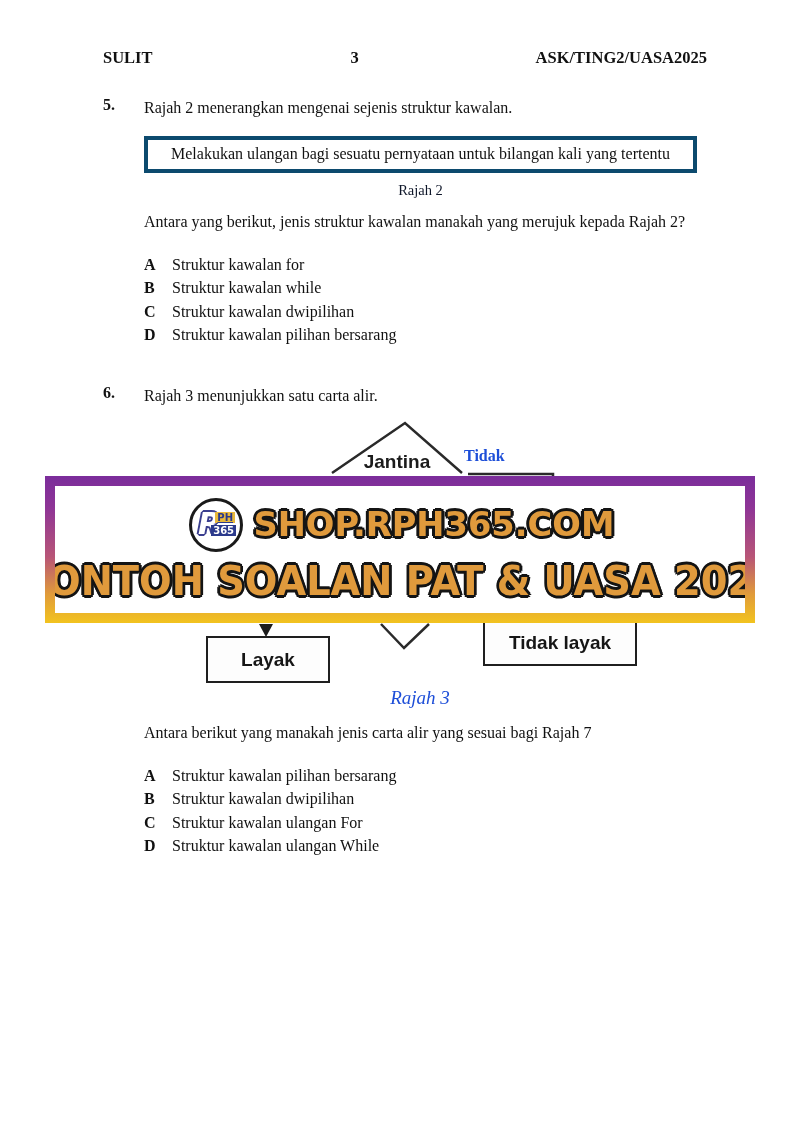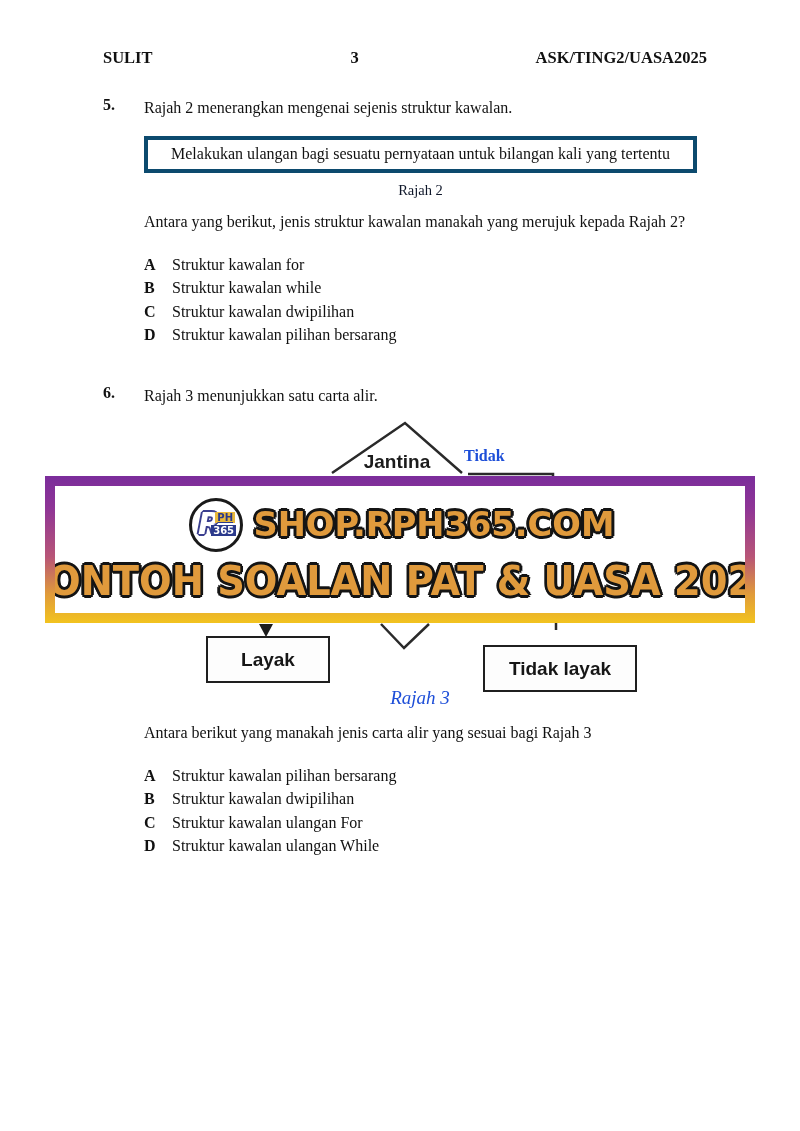--- a/index.html
+++ b/index.html
@@ -62,21 +62,21 @@
     font-family: "Liberation Serif", serif; font-size: 16px; color: #1d4ed8; font-weight: bold;
   }
   .outbox {
     position: absolute;
     border: 2px solid #1f1f1f;
     background: #fdfdfd;
     display: flex; align-items: center; justify-content: center;
     font-family: "Liberation Sans", sans-serif; font-weight: bold; font-size: 19px; color: #161616;
   }
   .box-layak { left: 206px; top: 225px; width: 124px; height: 47px; }
-  .box-tidaklayak { left: 483px; top: 234px; width: 154px; height: 47px; }
+  .box-tidaklayak { left: 483px; top: 208px; width: 154px; height: 47px; }
   .cap3 { position: absolute; left: 420px; top: 276px; transform: translateX(-50%); font-style: italic; font-size: 19px; color: #1d4ed8; white-space: nowrap; }
 
   
   .banner {
     position: absolute;
     left: 45px; top: 65px;
     width: 710px; height: 147px;
     padding: 10px;
     background: linear-gradient(180deg, #7b2d9b 0%, #8f3596 22%, #b85577 55%, #e09a3b 80%, #f2c31f 100%);
     z-index: 5;
@@ -211,21 +211,21 @@
           <span class="bubble site">SHOP.RPH365.COM</span>
         </div>
         <div class="bubble tagline">CONTOH SOALAN PAT &amp; UASA 2025</div>
       </div>
     </div>
   </div>
 
   <div class="q">
     <div class="qnum"></div>
     <div class="qbody">
-      <div class="q6prompt">Antara berikut yang manakah jenis carta alir yang sesuai bagi Rajah 3</div>
+      <div class="q6prompt">Antara berikut yang manakah jenis carta alir yang sesuai bagi Rajah 7</div>
       <div class="opts">
         <div class="opt">
           <span class="letter">A</span>
           <span>Struktur kawalan pilihan bersarang</span>
         </div>
         <div class="opt">
           <span class="letter">B</span>
           <span>Struktur kawalan dwipilihan</span>
         </div>
         <div class="opt">

